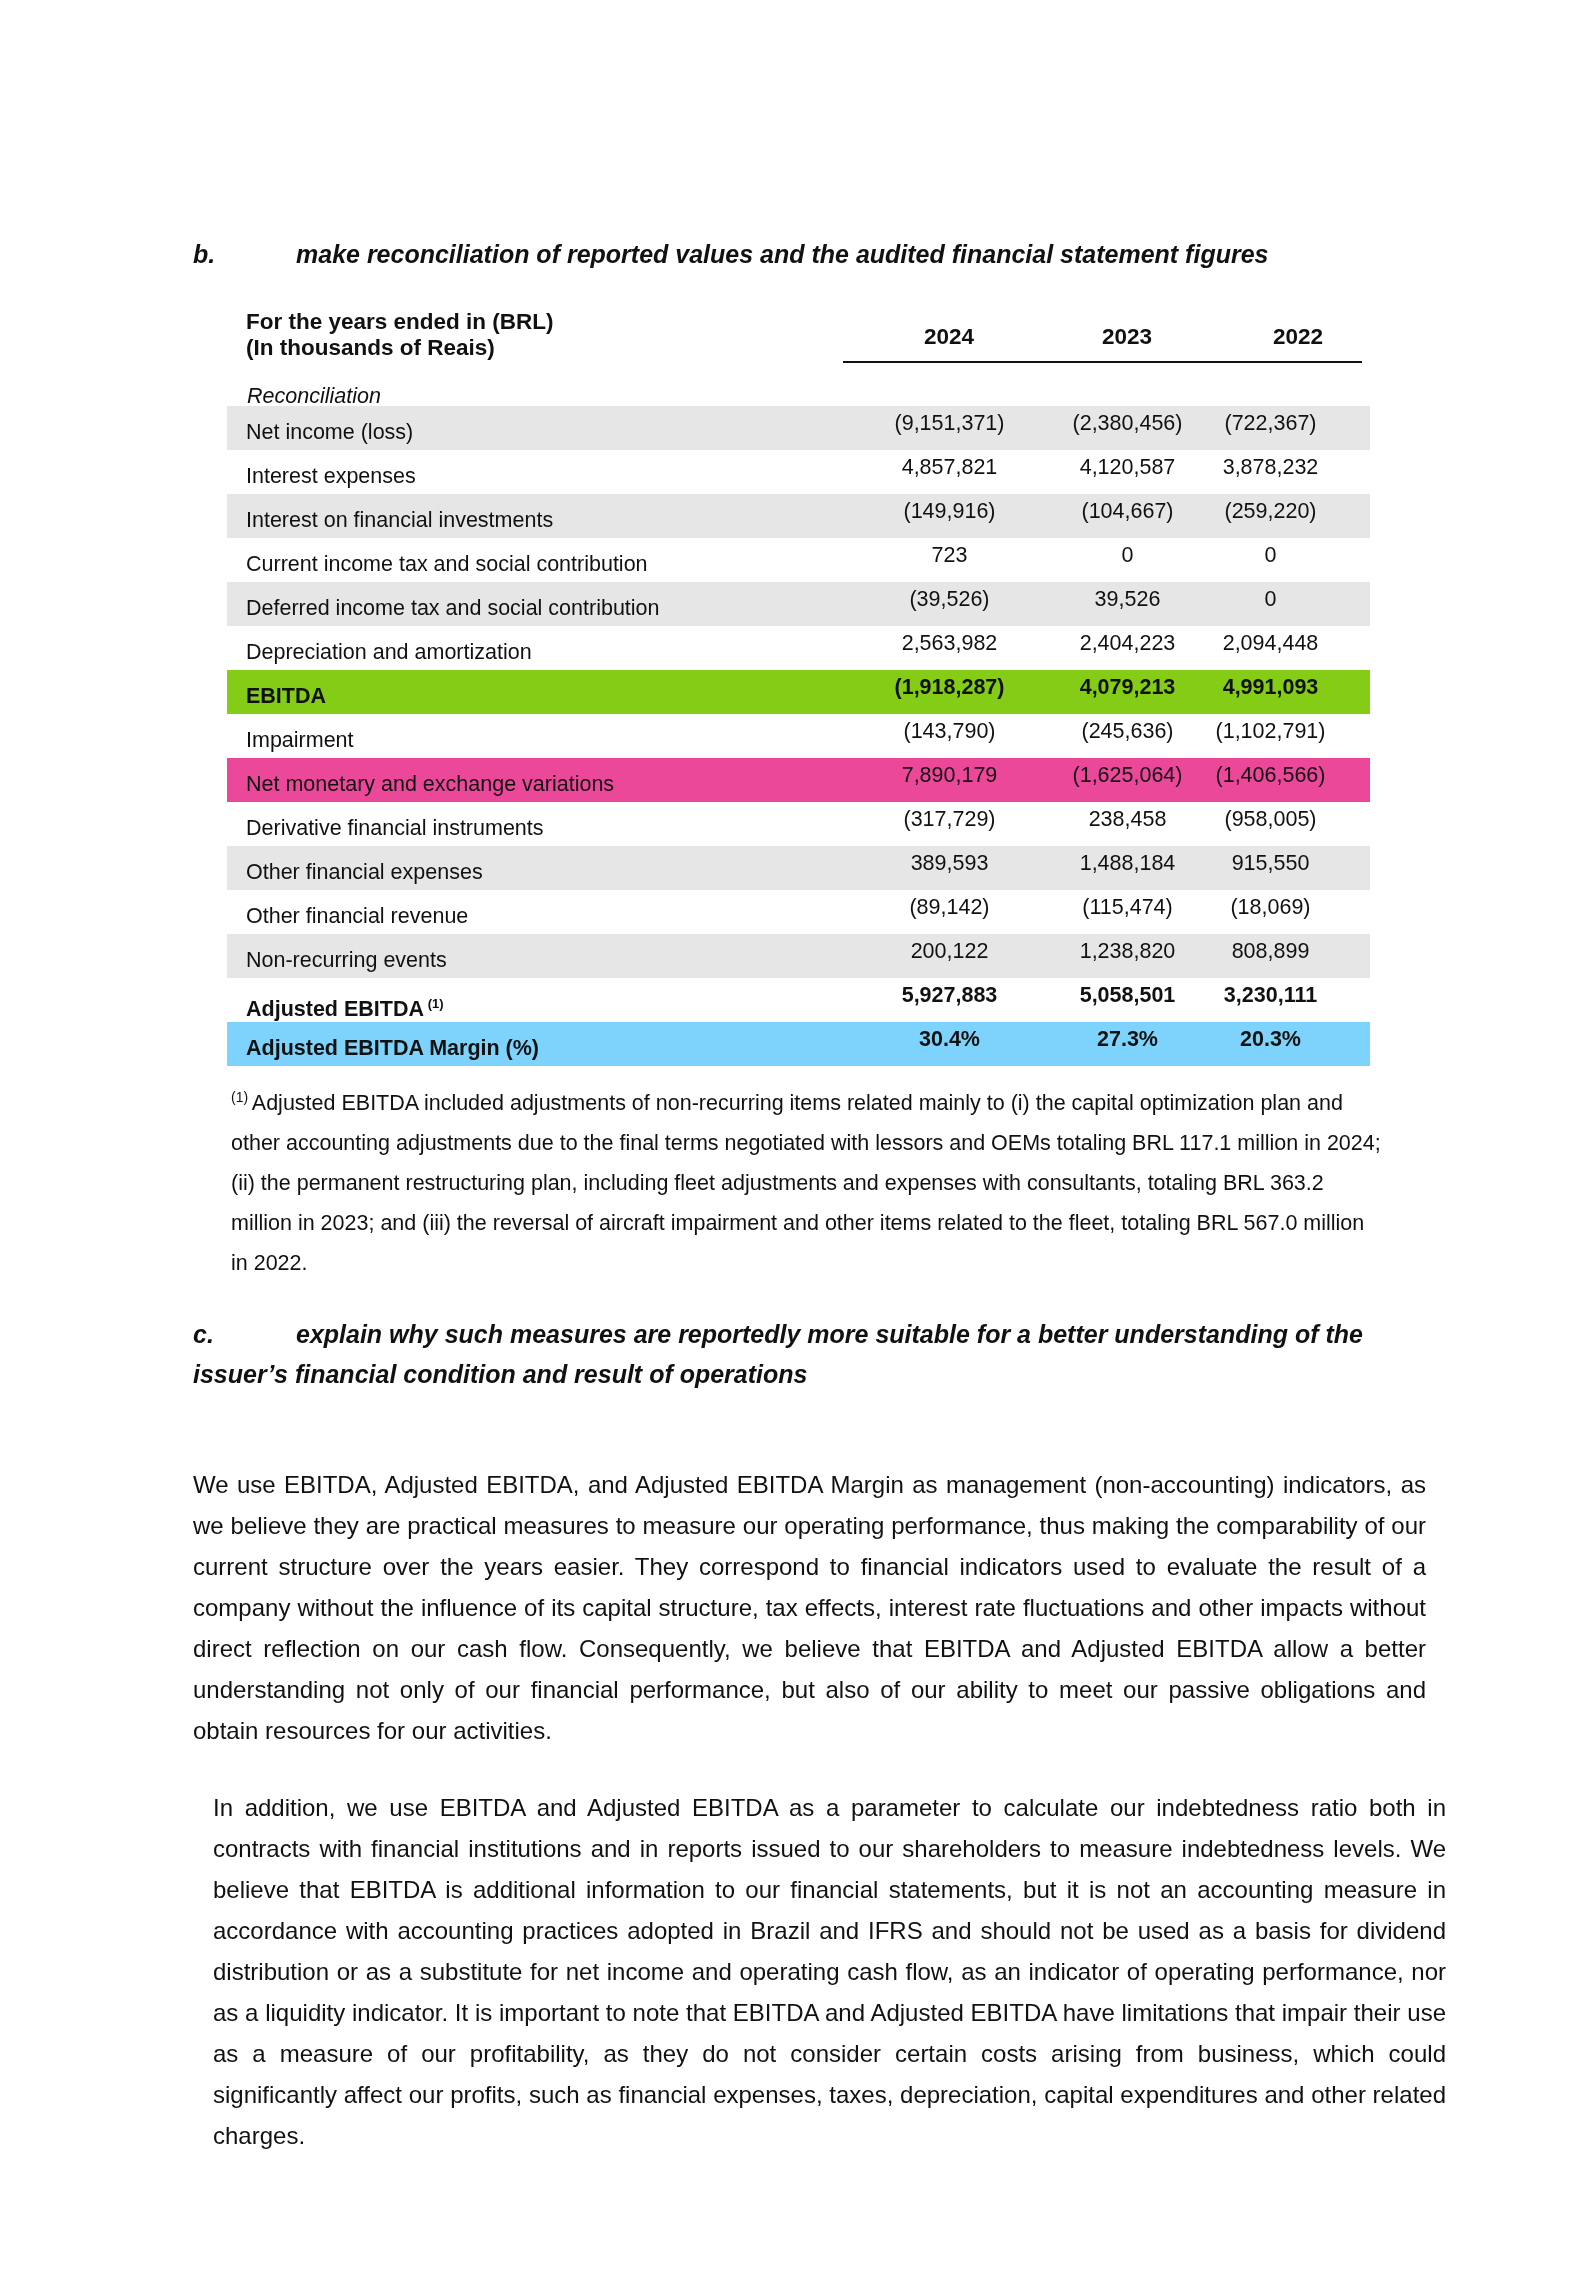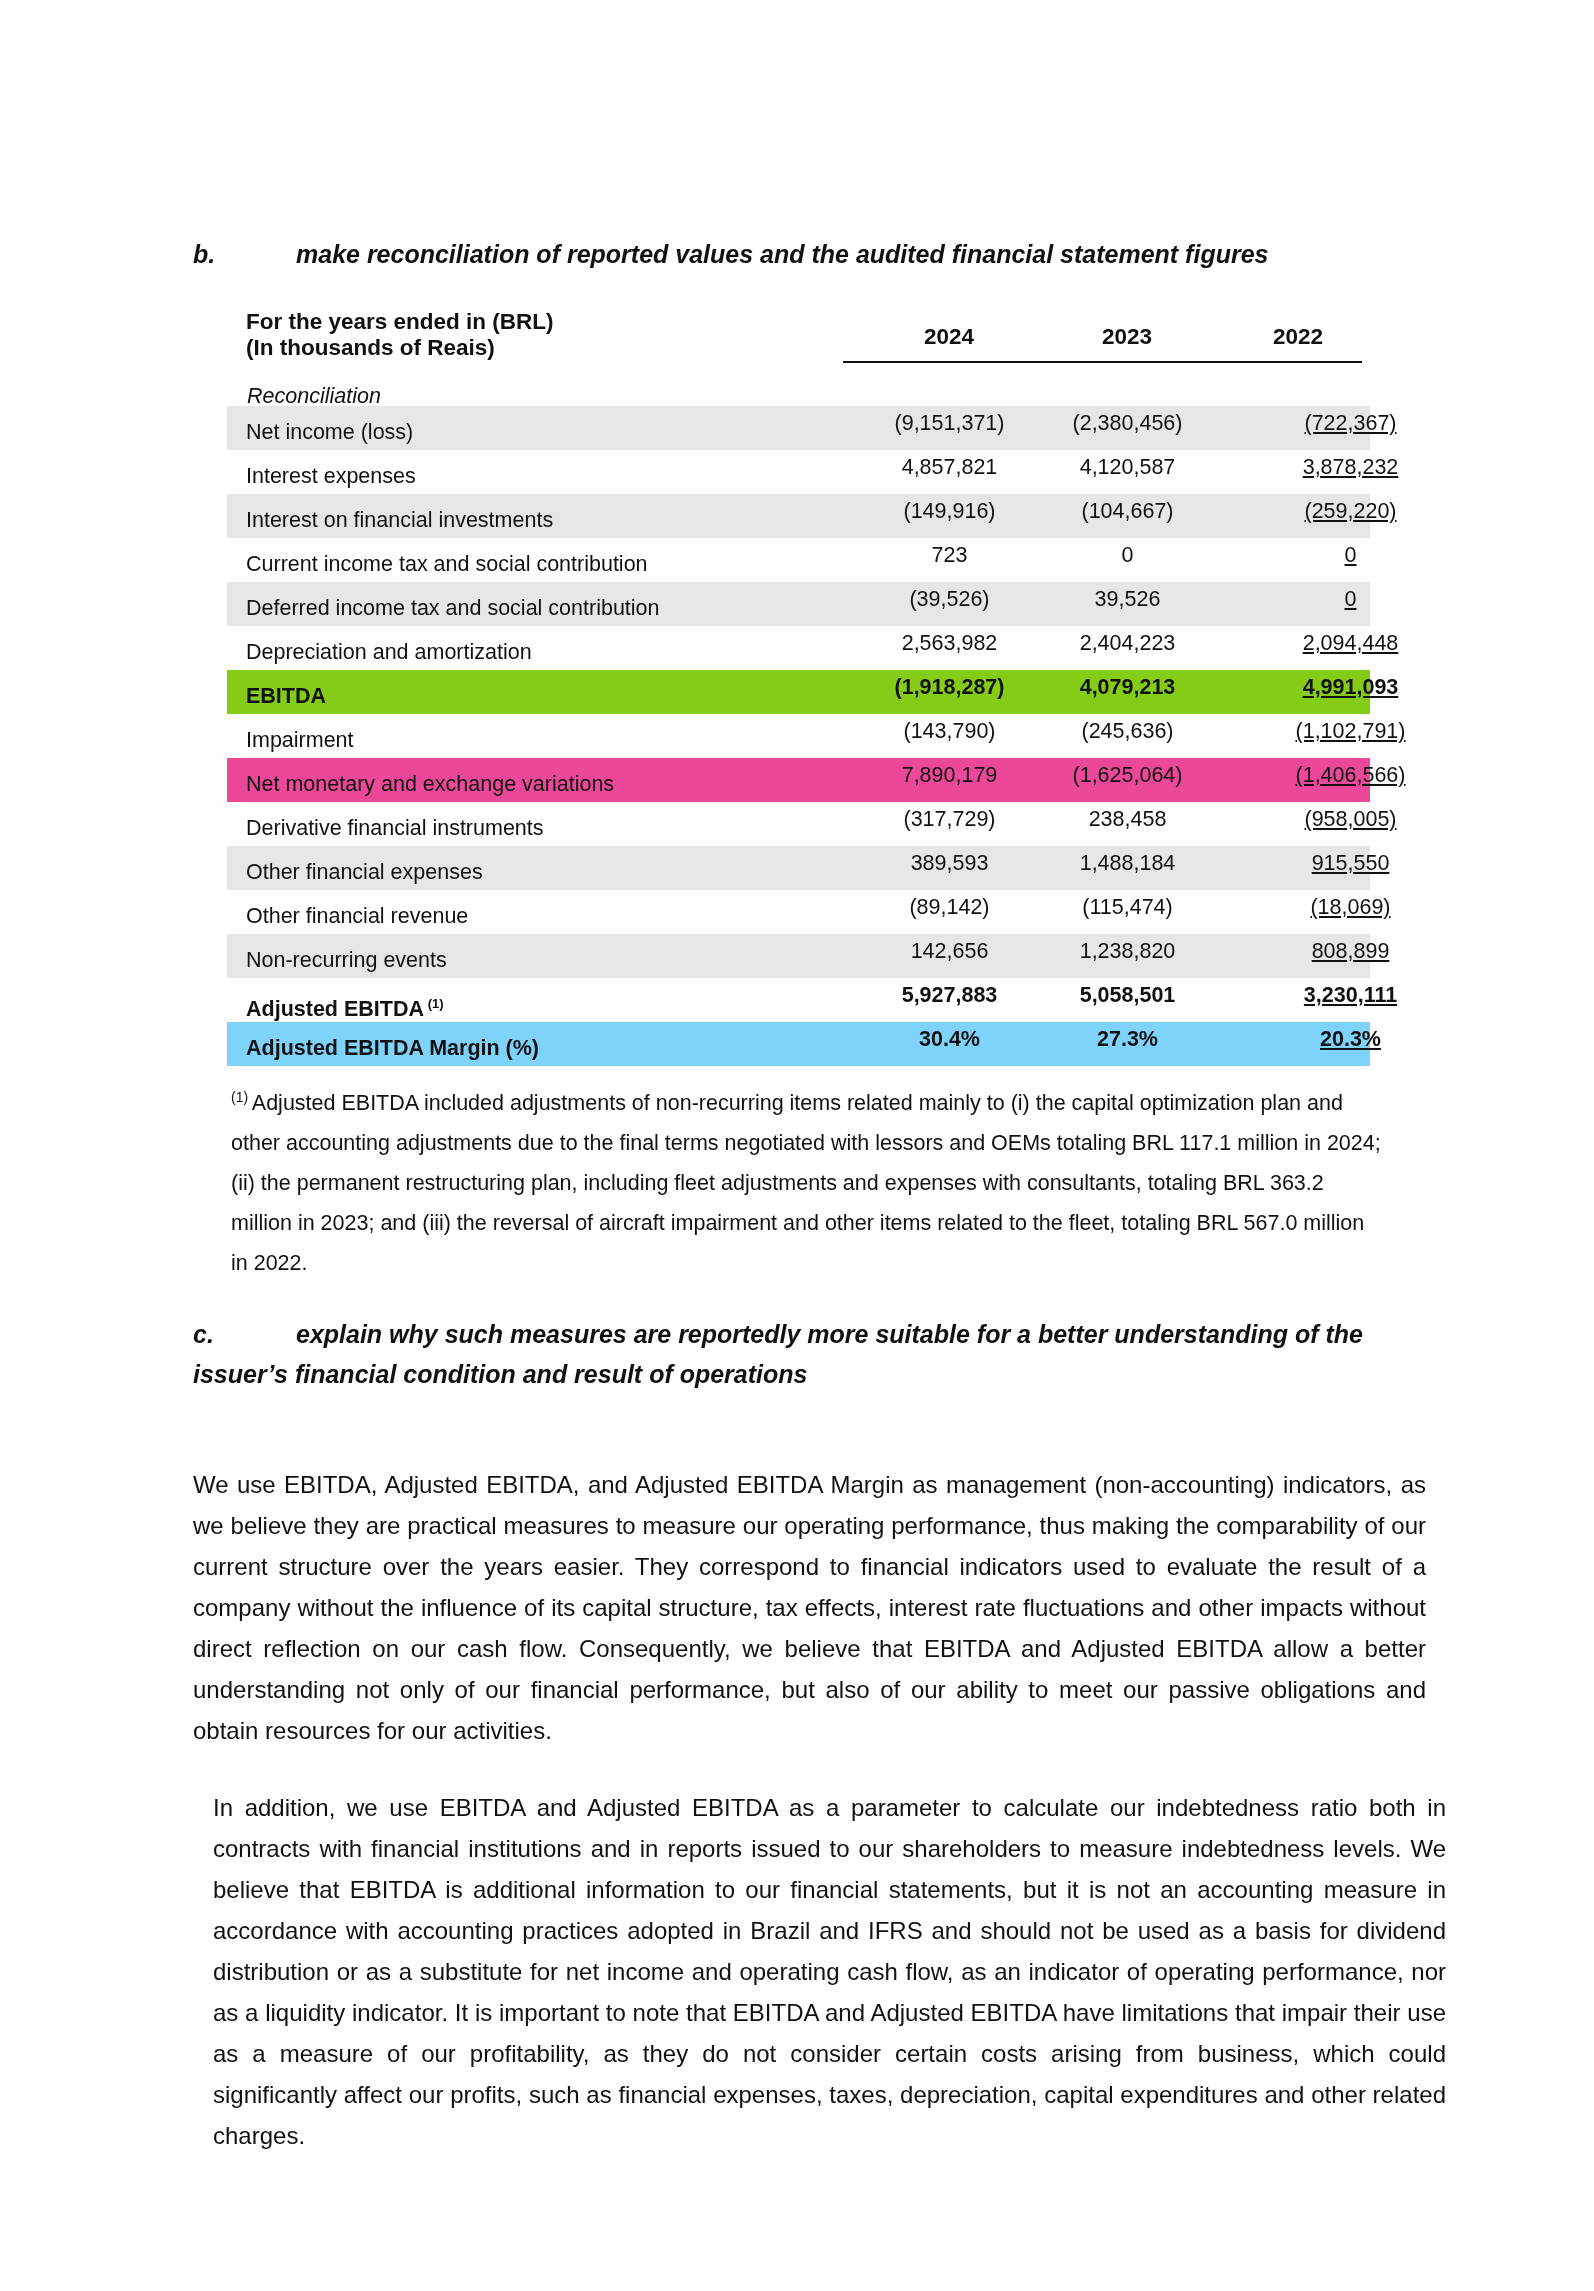--- a/index.html
+++ b/index.html
@@ -17,21 +17,21 @@
   .thead .yr { position:absolute; top:15px; width:150px; text-align:center; font-weight:bold; font-size:22.5px; }
   .thead .underline { position:absolute; left:616px; top:52px; width:519px; height:1.9px; background:#111; }
   .recon { position:absolute; left:20px; top:75px; font-style:italic; font-size:21.5px; }
 
   .rows { position:absolute; left:0; top:97px; width:1143px; }
   .row { position:relative; height:44px; width:1143px; }
   .row.shade { background:#e6e6e6; }
   .row .lbl { position:absolute; left:19px; top:13px; font-size:21.5px; line-height:26px; white-space:nowrap; }
   .row .v { position:absolute; top:3.7px; width:169px; text-align:center; font-size:21.5px; line-height:26px; }
   .row.bold .lbl, .row.bold .v { font-weight:bold; }
-  .c1 { left:638px; } .c2 { left:816px; } .c3 { left:1039px;text-decoration:underline; }
+  .c1 { left:638px; } .c2 { left:816px; } .c3 { left:959px; }
   .row .lbl sup { font-size:13px; font-weight:bold; vertical-align:7.5px; margin-left:3.7px; }
 
   .footnote { position:absolute; left:231px; top:1077px; width:1152px; font-size:21.5px; line-height:40px; color:#111; }
   .footnote sup { font-size:14px; vertical-align:8.4px; margin-right:3.7px; }
 
   .para { position:absolute; left:193px; width:1233px; font-size:24px; line-height:41px;
           text-align:justify; color:#111; }
   #para-1 { top:1440px; }
   #para-2 { top:1763px;margin-left:20px; }
 </style>
@@ -123,21 +123,21 @@
         <div class="v c3">915,550</div>
       </div>
       <div class="row">
         <div class="lbl"><span>Other financial revenue</span></div>
         <div class="v c1">(89,142)</div>
         <div class="v c2">(115,474)</div>
         <div class="v c3">(18,069)</div>
       </div>
       <div class="row shade" style="background: rgb(230, 230, 230);">
         <div class="lbl"><span>Non-recurring events</span></div>
-        <div class="v c1">142,656</div>
+        <div class="v c1">200,122</div>
         <div class="v c2">1,238,820</div>
         <div class="v c3">808,899</div>
       </div>
       <div class="row bold">
         <div class="lbl"><span>Adjusted EBITDA</span><sup>(1)</sup></div>
         <div class="v c1">5,927,883</div>
         <div class="v c2">5,058,501</div>
         <div class="v c3">3,230,111</div>
       </div>
       <div class="row shade bold" style="background: #7dd3fc;">

